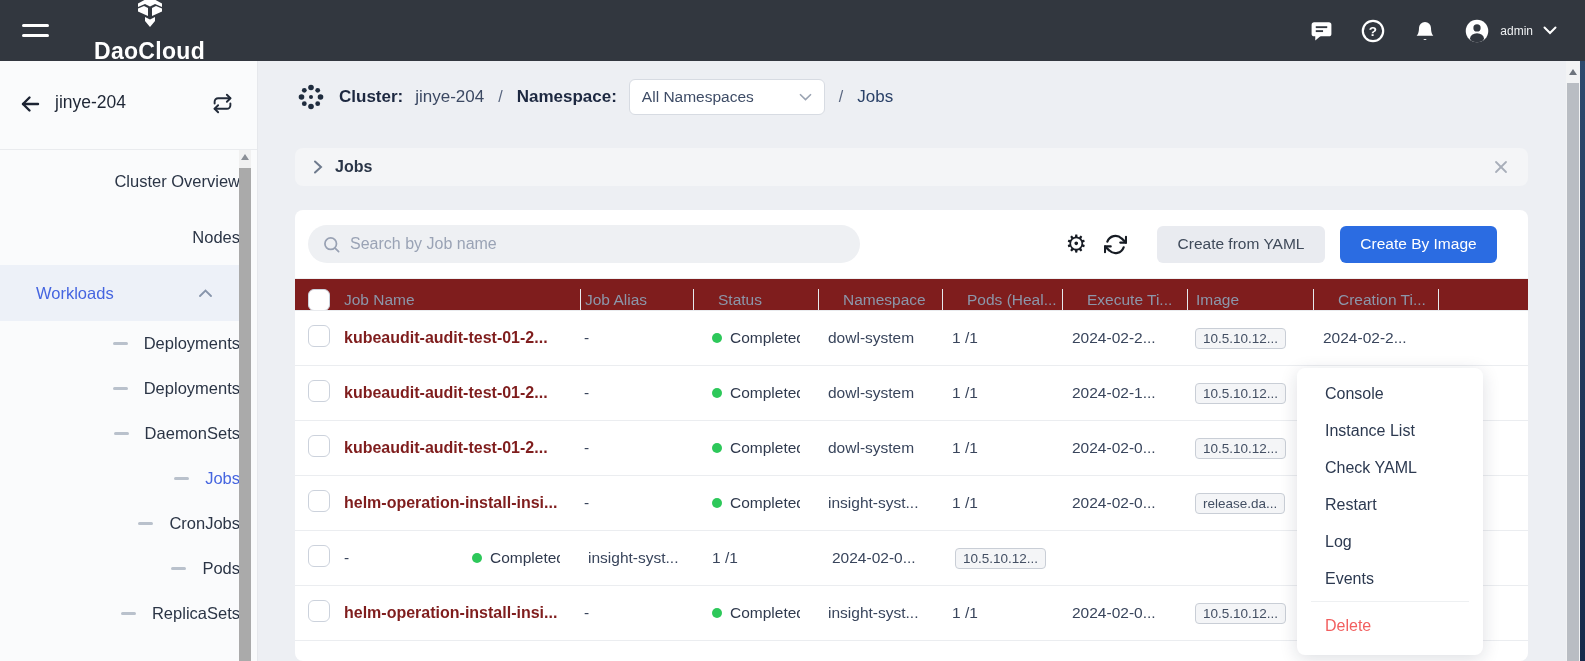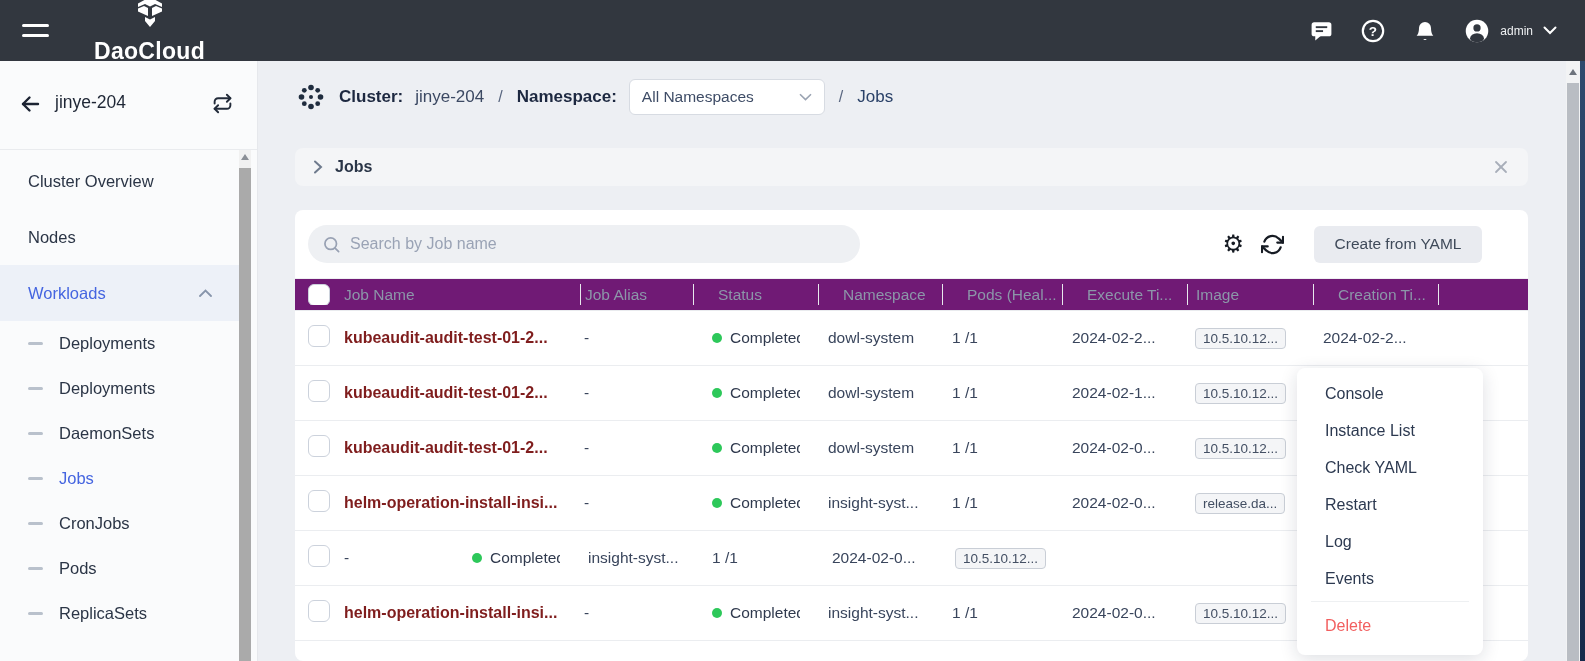--- a/index.html
+++ b/index.html
@@ -17,21 +17,21 @@
   .user-wrap { display:flex; align-items:center; gap:10px; cursor:pointer; }
   .user-name { color:#eef0f2; font-size:12px; }
 
   
   .sidebar { position:absolute; left:0; top:61px; width:258px; height:600px; background:#fafbfc; border-right:1px solid #e6e8ec; z-index:10; }
   .side-head { position:relative; height:89px; border-bottom:1px solid #e9ebee; }
   .back-arrow { position:absolute; left:18px; top:31px; cursor:pointer; }
   .side-cluster { position:absolute; left:55px; top:31px; font-size:17.5px; color:#1e2635; }
   .swap-icon { position:absolute; right:24px; top:32px; cursor:pointer; }
   .nav { padding-top:3px; }
-  .nav-item { display:flex; align-items:center; height:56px; padding-left:28px; font-size:16.5px; color:#2b3546; cursor:pointer; width:240px; }
+  .nav-item { display:flex; align-items:center; height:56px; padding-left:36px; font-size:16.5px; color:#2b3546; cursor:pointer; width:240px;justify-content:flex-end; }
   .nav-item.sub { height:45px; }
   .nav-item.active { background:#edf1f8; color:#4565e0; }
   .nav-item.sub.active { background:none; color:#4565e0; }
   .dash { width:15px; height:3px; background:#b9c1cc; border-radius:2px; margin-right:16px; flex:0 0 auto; }
   .chev-up { margin-left:auto; margin-right:28px; }
 
   
   .side-scroll { position:absolute; left:239px; top:89px; width:12px; height:511px; background:#f1f1f1; }
   .side-scroll .arrow-up { position:absolute; top:4px; left:2px; width:0; height:0; border-left:4px solid transparent; border-right:4px solid transparent; border-bottom:6px solid #8b8f96; }
   .side-scroll .thumb { position:absolute; top:18px; bottom:0; left:0; width:12px; background:#aaaaaa; }
@@ -57,21 +57,21 @@
   .search-box input { border:none; outline:none; background:transparent; font-size:16px; color:#3c4758; width:470px; font-family:"Liberation Sans", sans-serif; }
   .search-box input::placeholder { color:#9aa3b5; }
   .gear { font-family:"DejaVu Sans", sans-serif; font-size:24px; color:#171c24; line-height:1; cursor:pointer; margin-right:17px; }
   .refresh { cursor:pointer; margin-right:30px; display:flex; }
   .btn { height:37px; border:none; border-radius:6px; font-size:15.5px; cursor:pointer; font-family:"Liberation Sans", sans-serif; }
   .btn-gray { width:168px; background:#e9ebf0; color:#3f4a5a; margin-right:15px; }
   .btn-blue { width:157px; background:#2b6ce2; color:#fff; }
 
   
   .tr { display:flex; align-items:center; }
-  .thead { height:33px; background:#701a75; border-top:1px solid #eef0f2; border-bottom:1px solid #e9ebee; }
+  .thead { height:33px; background:#7f1d1d; border-top:1px solid #eef0f2; border-bottom:1px solid #e9ebee;align-items:flex-end; }
   .td { flex:0 0 auto; padding-left:10px; font-size:15.5px; color:#39455c; white-space:nowrap; overflow:hidden; }
   .th { color:#8c96a9;padding-left:24px; }
   .thead .td { height:21px; line-height:21px; }
   .thead .td.bl { border-left:1px solid #e7e9ed; }
   .c-check { width:45px; padding-left:13px; }
   .c-name { width:240px; padding-left:4px; }
   .c-alias { width:113px; padding-left:4px; }
   .c-status { width:125px; display:flex; align-items:center; }
   .c-ns { width:124px; }
   .c-pods { width:120px; }
@@ -295,20 +295,21 @@
       </div>
       <span class="gear">⚙</span>
       <span class="refresh">
         <svg width="23" height="23" viewBox="0 0 24 24" fill="none" stroke="#171c24" stroke-width="2.3" stroke-linecap="round" stroke-linejoin="round">
             <polyline points="23 4 23 10 17 10"></polyline>
             <polyline points="1 20 1 14 7 14"></polyline>
             <path d="M3.51 9a9 9 0 0 1 14.85-3.36L23 10M1 14l4.64 4.36A9 9 0 0 0 20.49 15"></path>
           </svg>
       </span>
       <button class="btn btn-gray">Create from YAML</button>
+      <button class="btn btn-blue">Create By Image</button>
     </div>
 
     <div class="tr thead" id="thead">
       <div class="td c-check"><span class="checkbox"></span></div>
     <div class="td th c-name">Job Name</div>
         <div class="td th c-alias bl">Job Alias</div>
         <div class="td th c-status bl">Status</div>
         <div class="td th c-ns bl">Namespace</div>
         <div class="td th c-pods bl">Pods (Heal...</div>
         <div class="td th c-exec bl">Execute Ti...</div>

